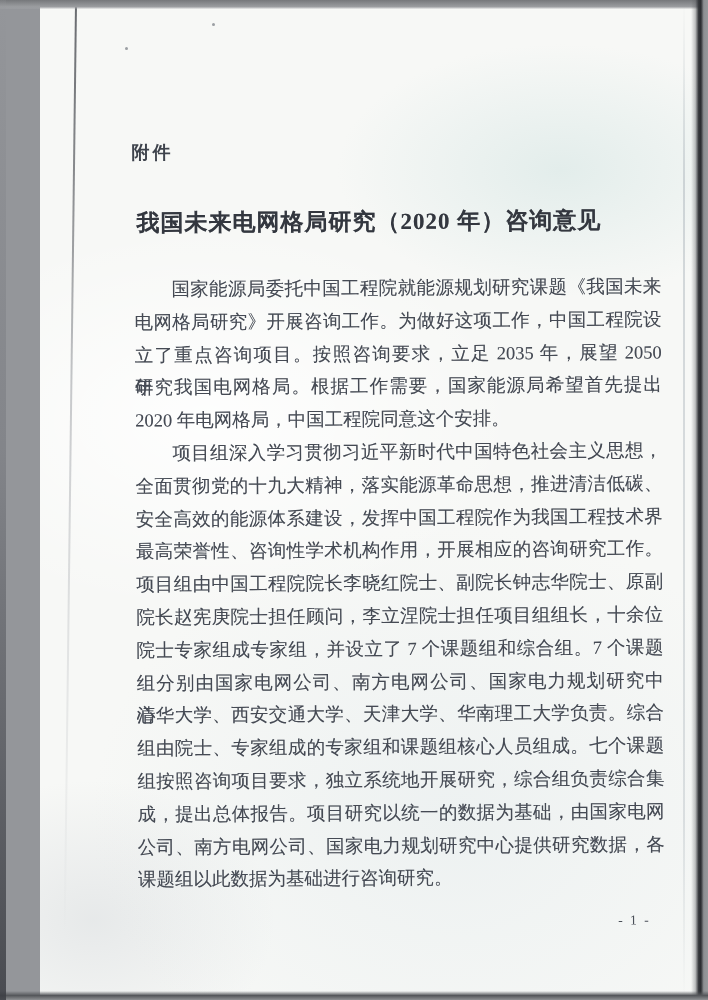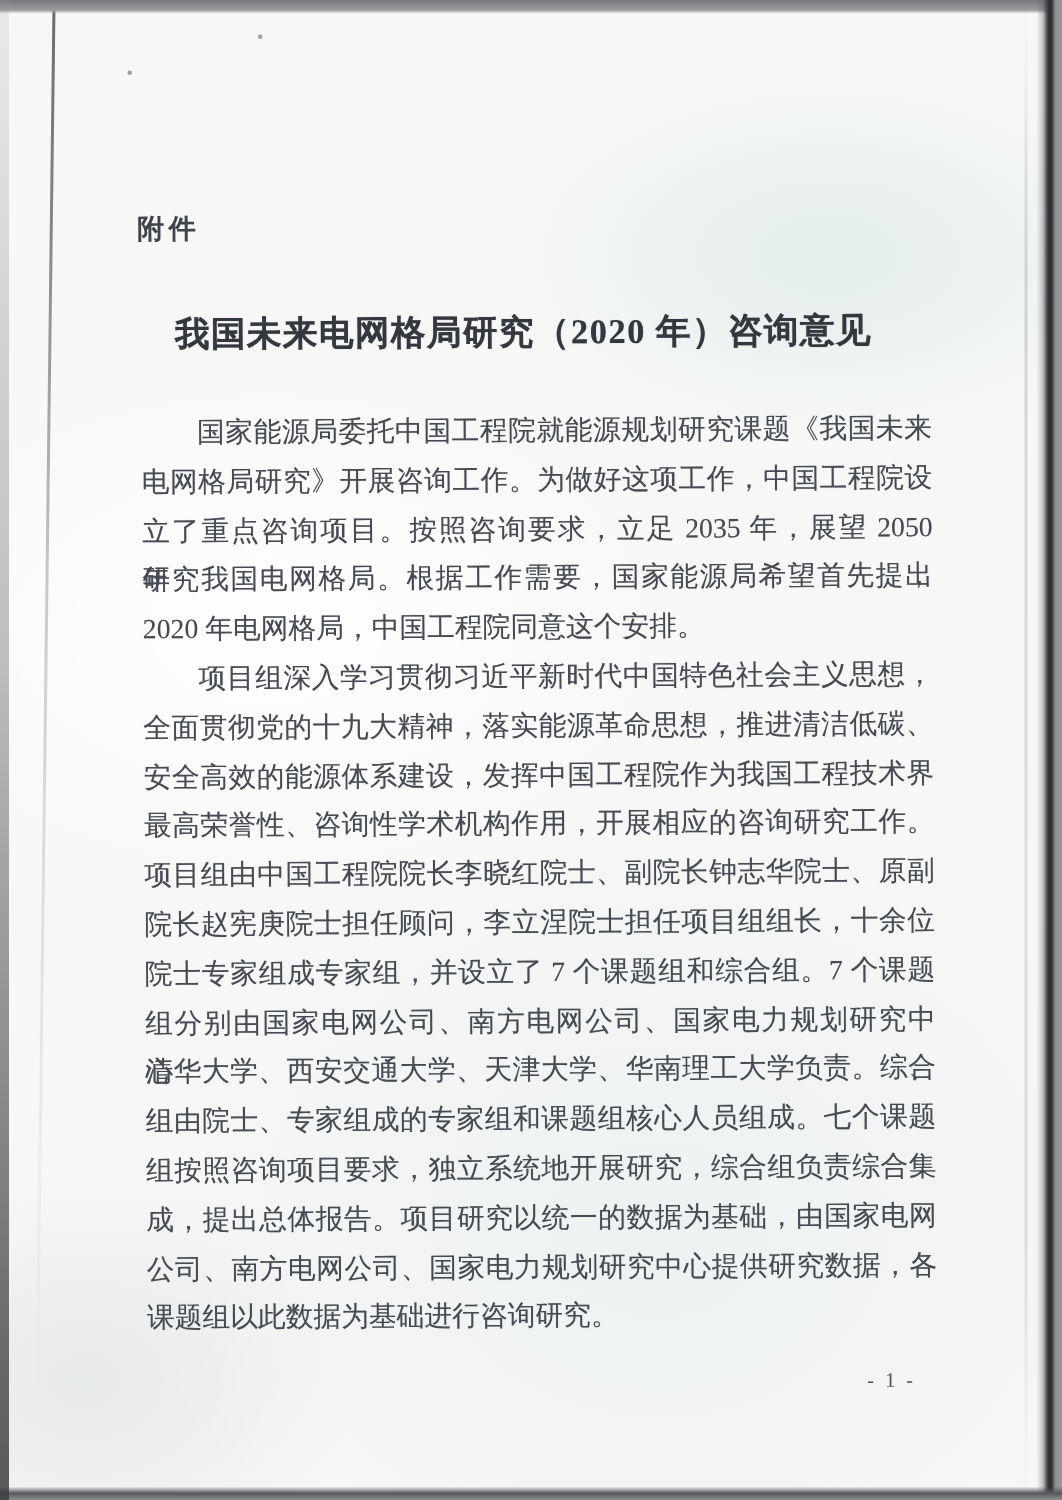--- a/index.html
+++ b/index.html
@@ -14,20 +14,21 @@
   }
   
   .paper {
     position: absolute; inset: 0;
     background:
       radial-gradient(ellipse 320px 180px at 78% 17%, rgba(210,228,226,0.55), rgba(210,228,226,0) 70%),
       radial-gradient(ellipse 420px 260px at 25% 42%, rgba(255,255,255,0.85), rgba(255,255,255,0) 75%),
       radial-gradient(ellipse 520px 420px at 62% 82%, rgba(222,231,234,0.40), rgba(222,231,234,0) 70%),
       radial-gradient(ellipse 260px 200px at 8% 92%, rgba(200,205,210,0.35), rgba(200,205,210,0) 70%),
       #f7f8f6;
+    margin-left: 40px;
   }
   
   .edge-top {
     position: absolute; top: 0; left: 0; right: 0; height: 9px; z-index: 5;
     background: linear-gradient(to bottom, #76787b, #9b9da0 75%, rgba(185,187,190,0.15));
   }
   .edge-right {
     position: absolute; top: 0; right: 0; bottom: 0; width: 17px; z-index: 5;
     background: linear-gradient(to right, rgba(130,132,136,0.0), rgba(90,92,96,0.35) 25%, #35373b 45%, #2b2d31 58%, #8e9093 75%, #97999c);
   }

